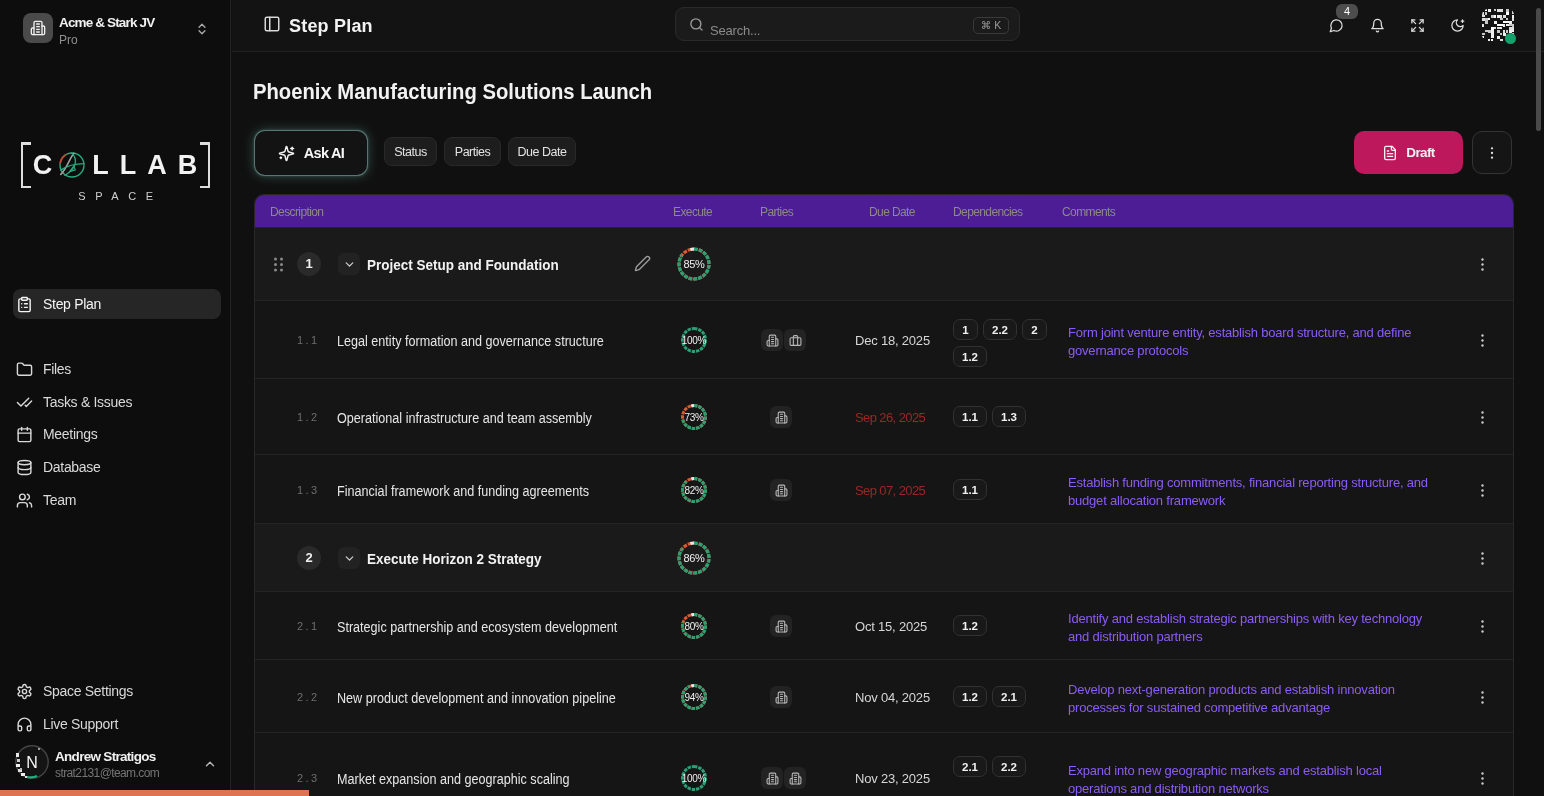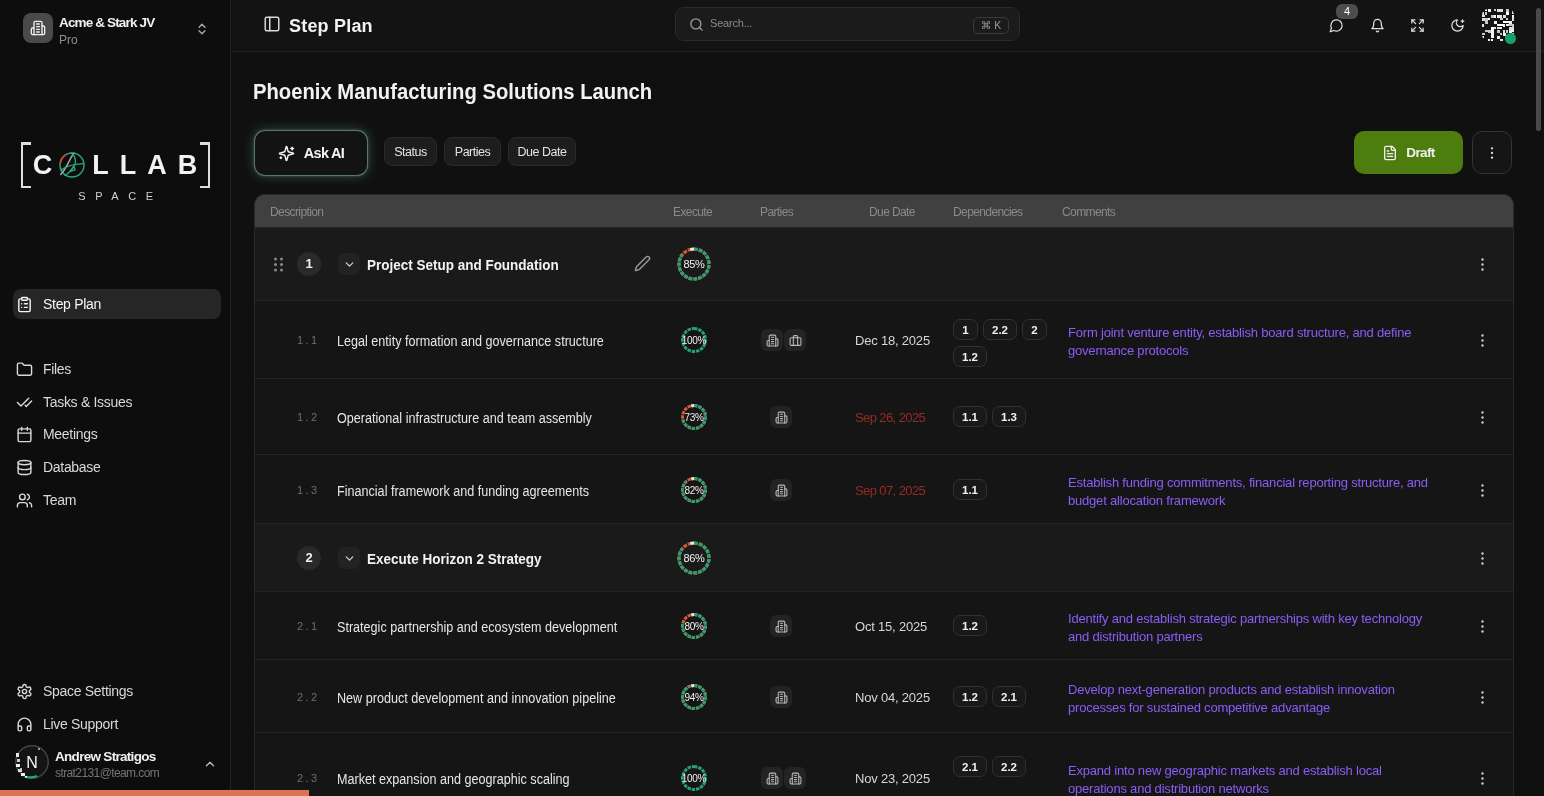--- a/index.html
+++ b/index.html
@@ -24,38 +24,38 @@
 
 .nav{position:absolute;left:13px;width:208px;height:30px;display:flex;align-items:center;color:#d9d9d9}
 .nav.active{background:#262626;border-radius:8px;color:#f5f5f5}
 .nav svg{margin-left:3px;flex:0 0 auto}
 .nav span{margin-left:10px;font-size:14px;letter-spacing:-.3px}
 #profile{position:absolute;left:0;top:742px;width:231px;height:44px}
 
 #topbar{position:absolute;left:232px;top:0;width:1312px;height:52px;background:#131313;border-bottom:1px solid #212121}
 #tbtitle{position:absolute;left:289px;top:16px;font-size:18px;font-weight:bold;color:#f2f2f2;letter-spacing:.2px}
 #search{position:absolute;left:675px;top:7px;width:345px;height:34px;background:#1b1b1b;border:1px solid #2a2a2a;border-radius:9px}
-#search .ph{position:absolute;left:34px;top:9px;font-size:11px;letter-spacing:-.2px;color:#8b8b8b}
+#search .ph{position:absolute;left:34px;top:15px;font-size:13px;letter-spacing:-.2px;color:#8b8b8b}
 #kbd{position:absolute;right:10px;top:9px;width:36px;height:17px;border:1px solid #3a3a3a;border-radius:5px;color:#9a9a9a;font-size:10.5px;text-align:center;line-height:15px}
 .tbicon{position:absolute;top:15px;color:#dedede}
 #badge4{position:absolute;left:1336px;top:4px;width:22px;height:15px;background:#4d4d4d;border-radius:6px;color:#fff;font-size:11px;text-align:center;line-height:15px}
 #avatar{position:absolute;left:1482px;top:9px;width:32px;height:32px;border-radius:6px;overflow:hidden;background:#181818}
 #avdot{position:absolute;left:1505px;top:33px;width:11px;height:11px;border-radius:50%;background:#16a06b}
 #thumb{position:absolute;left:1536px;top:8px;width:5px;height:123px;background:#4a4a4a;border-radius:3px}
 
 #heading{position:absolute;left:253px;top:81px;font-size:22px;line-height:22px;font-weight:bold;color:#f2f2f2;transform:scaleX(.92);transform-origin:left;white-space:nowrap}
 #askai{position:absolute;left:254px;top:130px;width:114px;height:46px;border-radius:11px;background:#131313;border:1px solid rgba(145,200,192,.55);box-shadow:0 0 12px rgba(115,195,180,.33),0 0 3px rgba(115,195,180,.25);display:flex;align-items:center;justify-content:center;color:#f5f5f5;font-size:14.5px;letter-spacing:-.7px;font-weight:bold}
 #askai svg{margin-right:9px}
 .filter{position:absolute;top:137px;height:29px;background:#1d1d1d;border:1px solid #292929;border-radius:8px;color:#e3e3e3;font-size:12.5px;letter-spacing:-.5px;display:flex;align-items:center;justify-content:center}
-#draft{position:absolute;left:1354px;top:131px;width:109px;height:43px;background:#4d7c0f;border-radius:10px;display:flex;align-items:center;justify-content:center;color:#f0f0f0;font-size:13.5px;letter-spacing:-.6px;font-weight:bold}
+#draft{position:absolute;left:1354px;top:131px;width:109px;height:43px;background:#be185d;border-radius:10px;display:flex;align-items:center;justify-content:center;color:#f0f0f0;font-size:13.5px;letter-spacing:-.6px;font-weight:bold}
 #draft svg{margin-right:8px}
 #morebtn{position:absolute;left:1472px;top:131px;width:40px;height:43px;border:1px solid #343434;border-radius:10px;background:#151515;display:flex;align-items:center;justify-content:center}
 
 #table{position:absolute;left:254px;top:194px;width:1260px;height:602px;border:1px solid #282828;border-bottom:none;border-radius:10px 10px 0 0;background:#151515;overflow:hidden}
-.hrow{position:relative;height:32px;background:#404040}
+.hrow{position:relative;height:32px;background:#4c1d95}
 .hlab{position:absolute;top:10px;font-size:12px;letter-spacing:-.6px;color:#8a8a8a}
 .trow{position:relative;border-top:1px solid #242424;background:#151515}
 .trow.group{background:#1a1a1a}
 .rnum{position:absolute;left:42px;font-size:11px;color:#6e6e6e;letter-spacing:2.4px}
 .rtitle{position:absolute;left:82px;font-size:14px;color:#e6e6e6;transform:scaleX(.9);transform-origin:left;white-space:nowrap}
 .gnum{position:absolute;left:42px;width:24px;height:24px;background:#2a2a2a;border-radius:50%;color:#f0f0f0;font-size:13px;font-weight:bold;text-align:center;line-height:24px}
 .gchev{position:absolute;left:83px;width:22px;height:22px;background:#222;border-radius:6px;display:flex;align-items:center;justify-content:center;color:#cfcfcf}
 .gtitle{position:absolute;left:112px;font-size:15.5px;font-weight:bold;color:#f2f2f2;transform:scaleX(.87);transform-origin:left;white-space:nowrap}
 .ring{position:absolute}
 .ringtxt{position:absolute;width:100%;text-align:center;color:#f0f0f0;letter-spacing:-.3px}

